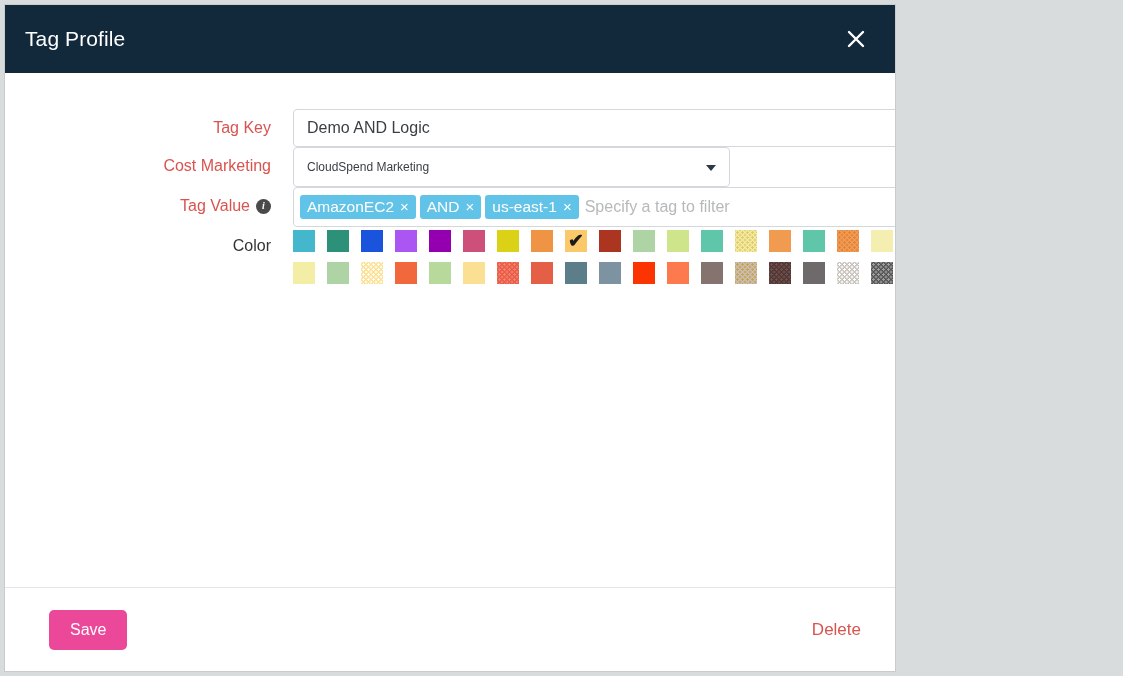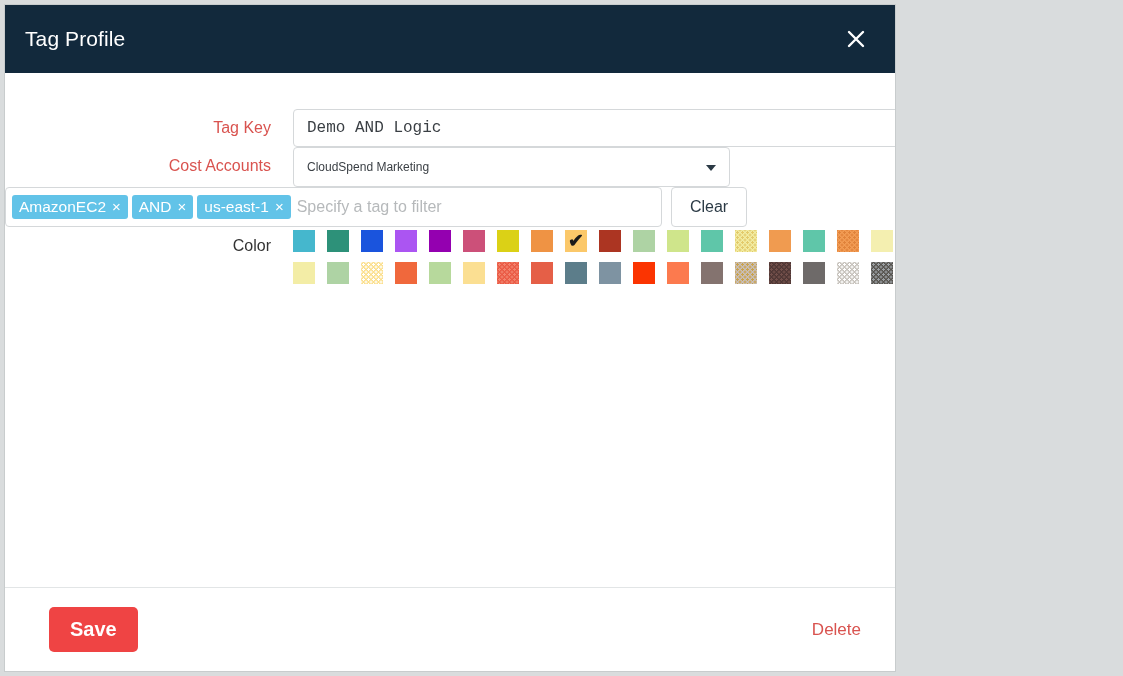--- a/index.html
+++ b/index.html
@@ -96,21 +96,21 @@
 
   
   .text-input {
     width: 740px;
     height: 38px;
     border: 1px solid #d5d8da;
     border-radius: 4px;
     padding: 0 13px;
     font-size: 16px;
     color: #3a3f44;
-    font-family: Liberation Mono, monospace;
+    font-family: Liberation Sans, sans-serif;
     background: #fff;
     outline: none;
   }
   .text-input::placeholder { color: #b0b3b5; }
 
   
   .select-wrap { position: relative; width: 437px; }
   .select-input {
     width: 100%;
     height: 40px;
@@ -229,29 +229,28 @@
   #modal-footer {
     flex: 0 0 auto;
     height: 84px;
     border-top: 1px solid #e2e5e6;
     display: flex;
     align-items: center;
     justify-content: space-between;
     padding: 0 24px 0 44px;
   }
   #save-btn {
-    background: #ef4444;
+    background: #ec4899;
     color: #ffffff;
     border: none;
     border-radius: 5px;
-    font-size: 20px;
+    font-size: 16px;
     padding: 11px 21px;
     cursor: pointer;
     font-family: "Liberation Sans", sans-serif;
-    font-weight: bold;
   }
   #delete-btn {
     background: transparent;
     border: none;
     color: #d9534f;
     font-size: 17px;
     cursor: pointer;
     font-family: "Liberation Sans", sans-serif;
     padding: 6px 10px;
     text-align: center;
@@ -274,30 +273,33 @@
   <div id="modal-body">
 
     <div class="form-row">
       <div class="form-label">Tag Key</div>
       <div class="form-control-area">
         <input class="text-input" type="text" value="Demo AND Logic" style="">
       </div>
     </div>
 
     <div class="form-row">
-      <div class="form-label">Cost Accounts</div>
+      <div class="form-label">Cost Marketing</div>
       <div class="form-control-area">
         <div class="select-wrap">
           <input class="select-input" type="text" readonly="" value="CloudSpend Marketing" style="">
           <span class="select-caret"></span>
         </div>
       </div>
     </div>
 
     <div class="form-row">
+      <div class="form-label">
+        <span>Tag Value</span><span class="info-icon">i</span>
+      </div>
       <div class="form-control-area">
         <div class="tag-field">
           <span class="tag-pill">
             <span>AmazonEC2</span>
             <span class="tag-x">×</span>
           </span>
           <span class="tag-pill">
             <span>AND</span>
             <span class="tag-x">×</span>
           </span>

